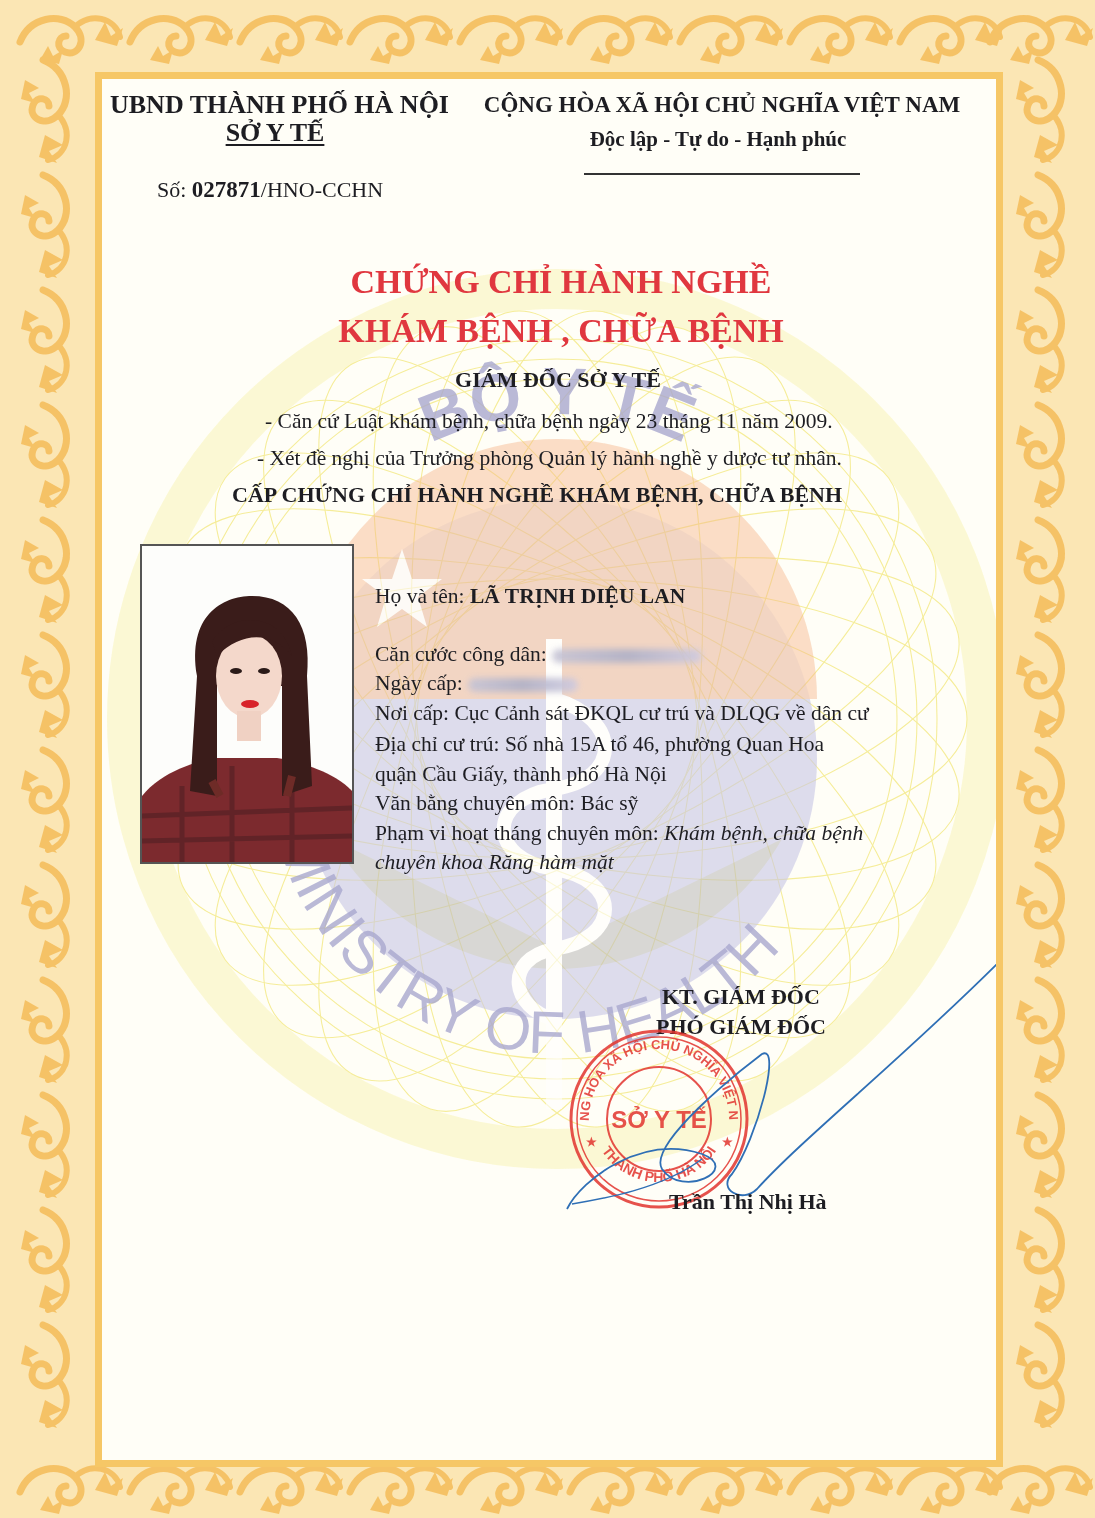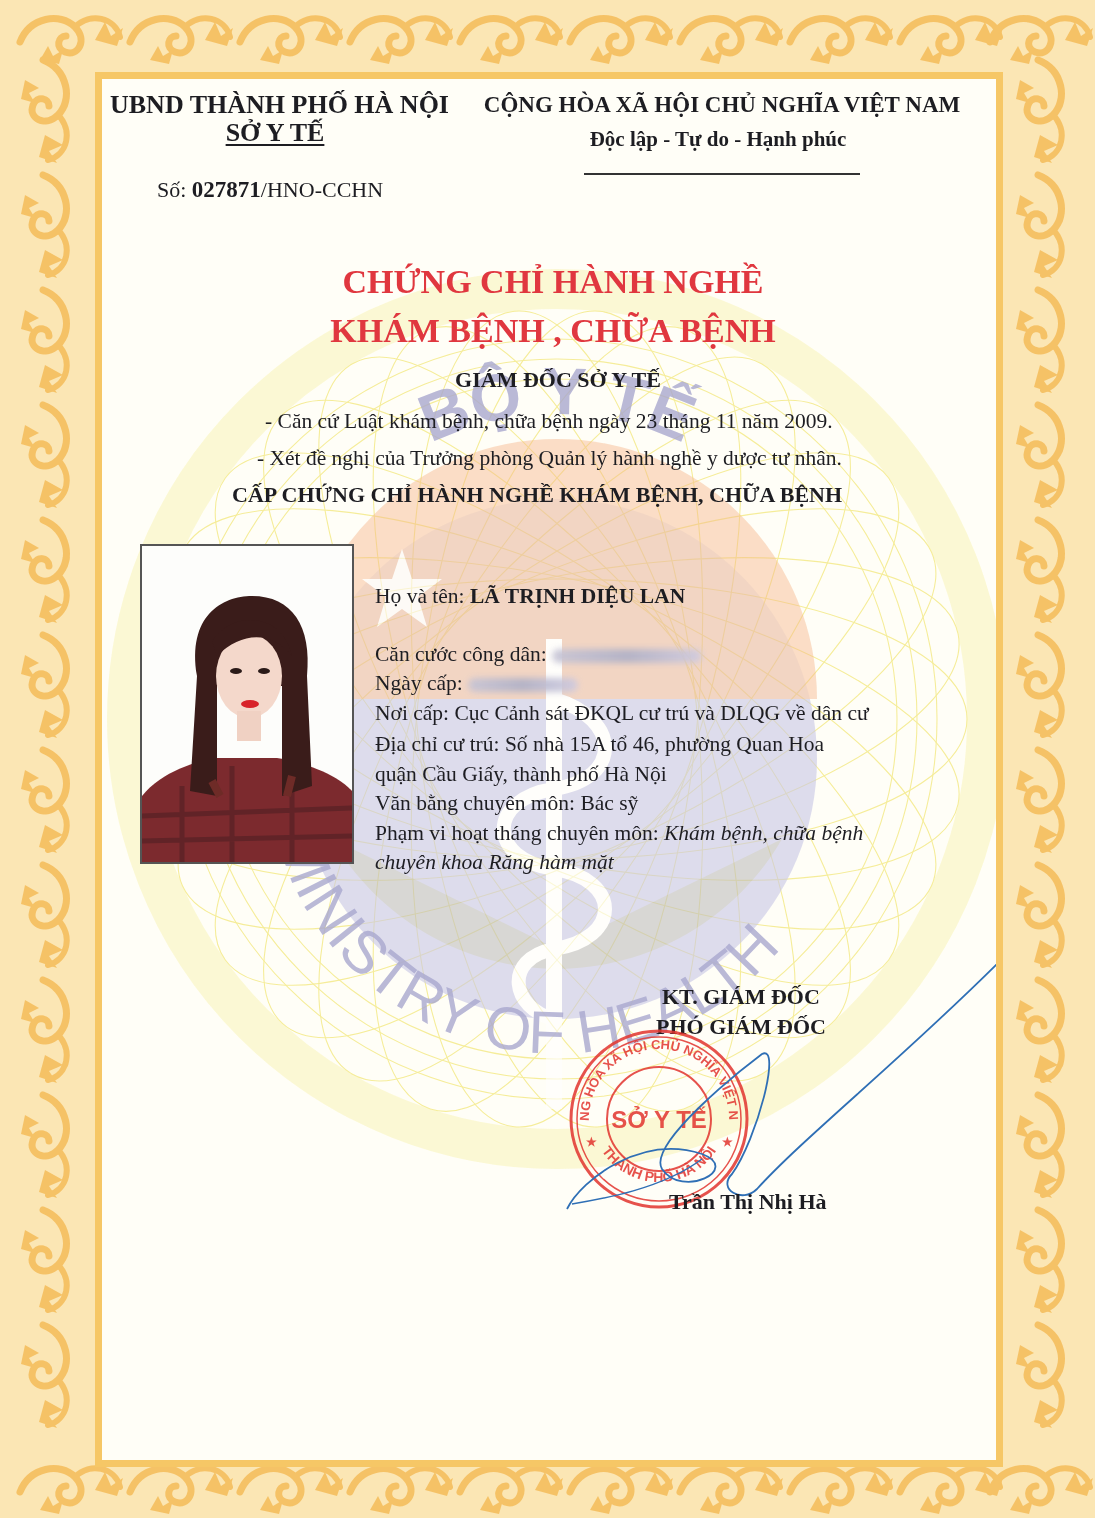--- a/index.html
+++ b/index.html
@@ -11,21 +11,21 @@
   .wm { position:absolute; inset:0; }
   .content { position:absolute; inset:0; color:#1d1d22; }
   .abs { position:absolute; white-space:nowrap; }
   .bold { font-weight:bold; }
   .hdr-left { left:8px; top:12px; width:330px; text-align:center; font-size:26px; font-weight:bold; line-height:28px; }
   .hdr-left .u { text-decoration:underline; text-decoration-thickness:2px; text-underline-offset:3px; }
   .hdr-right { left:360px; top:12px; width:520px; text-align:center; font-size:23px; font-weight:bold; line-height:28px; }
   .motto { display:inline-block; font-size:21px; margin-top:6px; padding:0 14px 20px 6px; border-bottom:2px solid #333; }
   .so { left:55px; top:98px; font-size:22px; }
   .so b { font-size:23px; }
-  .title { left:4px; width:894px; text-align:center; color:#e0373f; font-weight:bold; font-size:34px; line-height:40px; }
+  .title { left:12px; width:894px; text-align:center; color:#e0373f; font-weight:bold; font-size:34px; line-height:40px; }
   .center { left:9px; width:894px; text-align:center; }
   .photo { position:absolute; left:38px; top:465px; width:214px; height:320px; border:2px solid #555; background:#fff; overflow:hidden; box-sizing:border-box; }
   .field { font-size:21.5px; line-height:29.5px; }
   .field .v { font-weight:bold; }
   .blur { display:inline-block; vertical-align:middle; height:14px; border-radius:7px; background:linear-gradient(90deg,#c7c5d6,#aeb0c7,#cfcbe0); filter:blur(3px); opacity:.9; }
   .i { font-style:italic; }
   .sig { position:absolute; inset:0; pointer-events:none; }
 </style>
 </head>
 <body>

